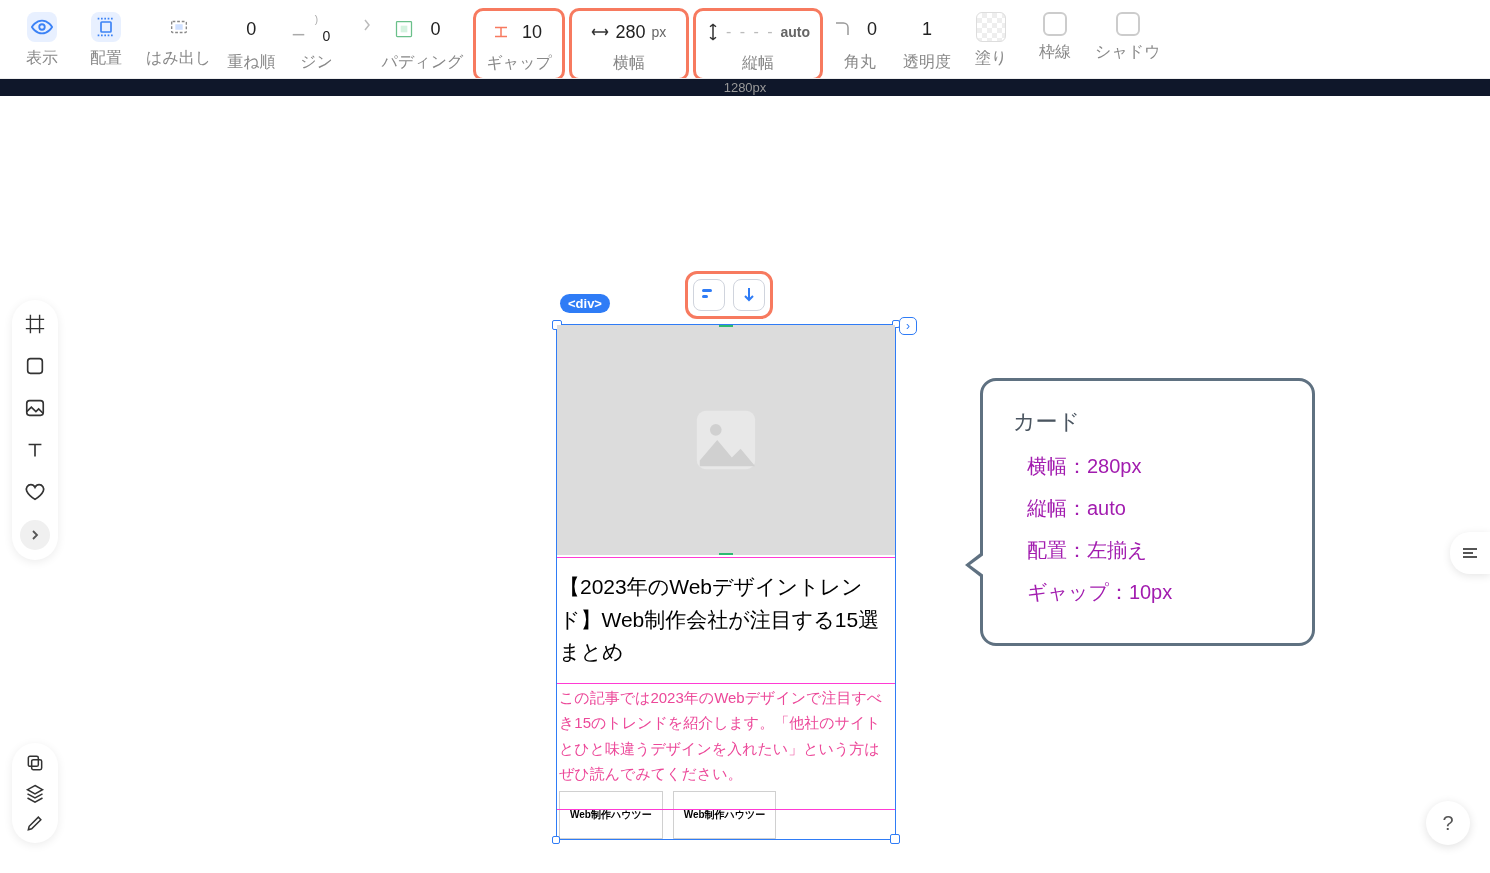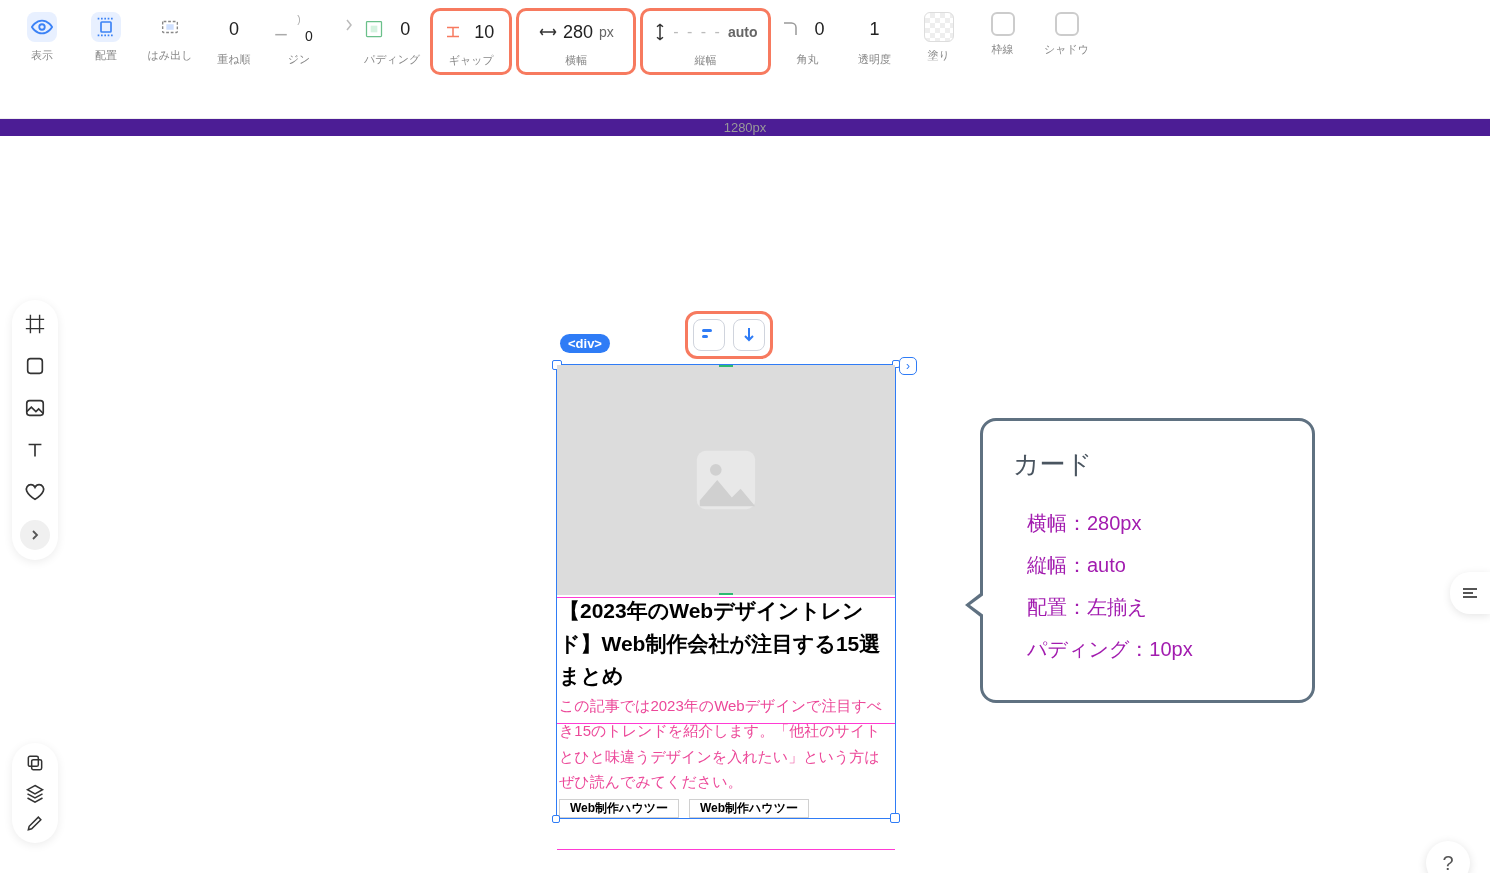--- a/index.html
+++ b/index.html
@@ -4,31 +4,31 @@
 <style>
 * { box-sizing: border-box; margin: 0; padding: 0; font-family: -apple-system, BlinkMacSystemFont, "Hiragino Sans", "Hiragino Kaku Gothic ProN", Meiryo, sans-serif; }
 body { background: #fff; width: 1490px; height: 873px; overflow: hidden; position: relative; }
 
 
 .toolbar { height: 78px; display: flex; align-items: flex-start; padding: 8px 12px 0; gap: 4px; }
 .tool-item { display: flex; flex-direction: column; align-items: center; justify-content: center; min-width: 60px; padding: 4px 6px; gap: 6px; }
 .tool-icon { width: 30px; height: 30px; border-radius: 8px; display: flex; align-items: center; justify-content: center; color: #555; }
 .tool-icon.blue-bg { background: #e8f0ff; color: #3b82f6; }
 .tool-val { font-size: 18px; color: #222; min-width: 30px; text-align: center; }
-.tool-label { font-size: 11px; color: #888; white-space: nowrap; }
+.tool-label { font-size: 16px; color: #888; white-space: nowrap; }
 .tool-row { display: flex; align-items: center; gap: 6px; height: 34px; }
 .unit { font-size: 14px; color: #666; }
 .dashed { color: #bbb; letter-spacing: 2px; }
 .highlight-box { border: 3px solid #f77a5f; border-radius: 10px; padding: 4px 10px; display: flex; flex-direction: column; align-items: center; gap: 4px; }
 .conditional-style { margin-left: auto; }
 .conditional-btn { background: #f5f5f5; border-radius: 8px; padding: 6px 30px; font-size: 14px; color: #888; }
 .chk { width: 24px; height: 24px; border: 2px solid #ccc; border-radius: 6px; }
 
 
-.ruler { height: 18px; background: #4c1d95; position: relative; border-top: 1px solid #eee; margin-top: 40px; }
+.ruler { height: 18px; background: #0f172a; position: relative; border-top: 1px solid #eee; }
 .ruler-label { position: absolute; left: 50%; transform: translateX(-50%); font-size: 13px; color: #999; top: 1px; }
 
 
 .left-rail { position: absolute; left: 12px; top: 300px; width: 46px; background: #fff; border-radius: 23px; box-shadow: 0 2px 10px rgba(0,0,0,0.08); display: flex; flex-direction: column; align-items: center; padding: 10px 0; gap: 14px; }
 .left-rail .ritem { width: 28px; height: 28px; display: flex; align-items: center; justify-content: center; color: #333; }
 .left-rail2 { position: absolute; left: 12px; bottom: 30px; width: 46px; background: #fff; border-radius: 23px; box-shadow: 0 2px 10px rgba(0,0,0,0.08); display: flex; flex-direction: column; align-items: center; padding: 10px 0; gap: 10px; }
 
 
 .canvas { position: relative; width: 100%; height: calc(100% - 96px); }
 
@@ -48,30 +48,30 @@
 .handle-bl { position: absolute; left: -5px; bottom: -5px; width: 8px; height: 8px; background: #fff; border: 1.5px solid #2f7cf6; border-radius: 2px; }
 .sel-arrow { position: absolute; right: -22px; top: -8px; width: 18px; height: 18px; border: 1.5px solid #2f7cf6; border-radius: 5px; display: flex; align-items: center; justify-content: center; color: #2f7cf6; font-size: 12px; }
 .origin-dot { position: absolute; left: 12px; top: 18px; width: 8px; height: 8px; border: 1.5px solid #2f7cf6; border-radius: 50%; background:#fff; }
 .origin-dot::after{content:"";position:absolute;inset:1.5px;background:#2f7cf6;border-radius:50%;}
 
 .card-img { height: 230px; background: #dcdcdc; display: flex; align-items: center; justify-content: center; position:relative; }
 .green-tick{position:absolute;width:14px;height:2px;background:#2eb872;}
 .gt-top{top:0;left:50%;transform:translateX(-50%);}
 .gt-bot{bottom:0;left:50%;transform:translateX(-50%);}
 .mag-line{position:absolute;left:0;right:0;height:1px;background:#ff3bd4;}
-.card-title { font-size: 21px; font-weight: 700; line-height: 1.55; padding: 0 2px; position:relative;}
+.card-title { font-size: 21px; font-weight: 400; line-height: 1.55; padding: 16px 2px; position:relative;}
 .card-desc { font-size: 15px; line-height: 1.7; color: #ec4899; padding: 0 2px; position:relative;}
 .tag-row { display: flex; gap: 10px; padding: 4px 2px 0; }
-.tag { border: 1px solid #d0d0d0; font-size: 12px; font-weight: 600; padding: 0 10px; background:#fff;}
+.tag { border: 1px solid #d0d0d0; font-size: 10px; font-weight: 600; padding: 16px 10px; background:#fff;}
 
 
 .annot { position: absolute; left: 980px; top: 282px; width: 335px; background: #fff; border: 3px solid #5f7181; border-radius: 16px; padding: 26px 30px 30px; }
 .annot::before { content: ""; position: absolute; left: -18px; top: 170px; width: 0; height: 0; border-top: 14px solid transparent; border-bottom: 14px solid transparent; border-right: 18px solid #5f7181; }
 .annot::after { content: ""; position: absolute; left: -13px; top: 173px; width: 0; height: 0; border-top: 11px solid transparent; border-bottom: 11px solid transparent; border-right: 15px solid #fff; }
-.annot h3 { font-size: 26px; color: #4a5560; font-weight: 500; margin-bottom: 20px; }
+.annot h3 { font-size: 22px; color: #4a5560; font-weight: 500; margin-bottom: 8px; }
 .annot p { font-size: 20px; color: #a21caf; line-height: 2.1; padding-left: 14px; }
 
 
 .right-btn { position: absolute; right: 0; width: 40px; height: 42px; background: #fff; border-radius: 20px 0 0 20px; box-shadow: 0 2px 8px rgba(0,0,0,0.1); display: flex; align-items: center; justify-content: center; color: #555; }
 .right-btn.b1 { top: 436px; }
 .help-btn { position: absolute; right: 20px; bottom: 28px; width: 44px; height: 44px; border-radius: 50%; background: #fff; box-shadow: 0 2px 10px rgba(0,0,0,0.12); display: flex; align-items: center; justify-content: center; font-size: 20px; color: #555; }
 
 svg { display: block; }
 </style>
 </head>
@@ -313,21 +313,21 @@
       <span class="tag">Web制作ハウツー</span>
       <span class="tag">Web制作ハウツー</span>
     </div>
   </div>
 
   <div class="annot">
     <h3>カード</h3>
     <p>横幅：280px</p>
     <p>縦幅：auto</p>
     <p>配置：左揃え</p>
-    <p>パディング：10px</p>
+    <p>ギャップ：10px</p>
   </div>
 
   <div class="right-btn b1">
     <svg width="18" height="14" viewBox="0 0 18 14" stroke="#555" stroke-width="2" fill="none">
         <path d="M2 3h14M2 7h10M2 11h14"></path>
       </svg>
   </div>
 
   <div class="help-btn">?</div>
 </div>

